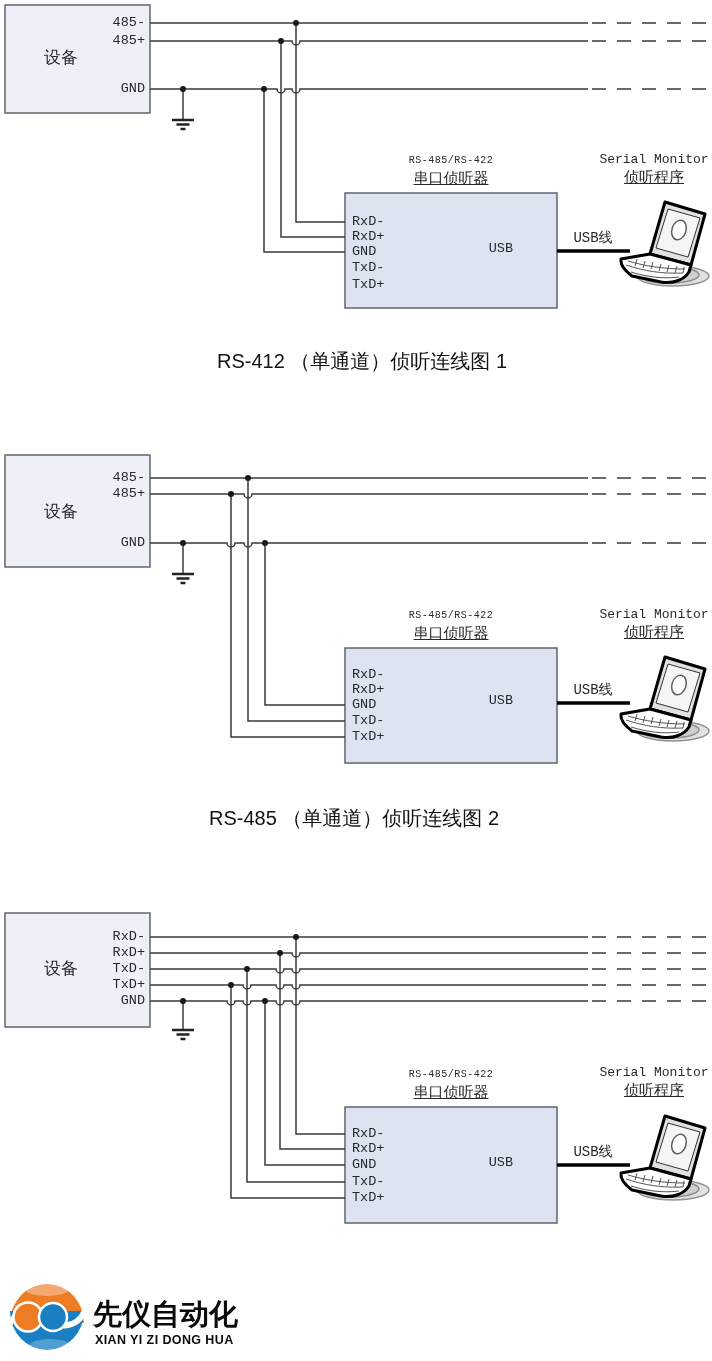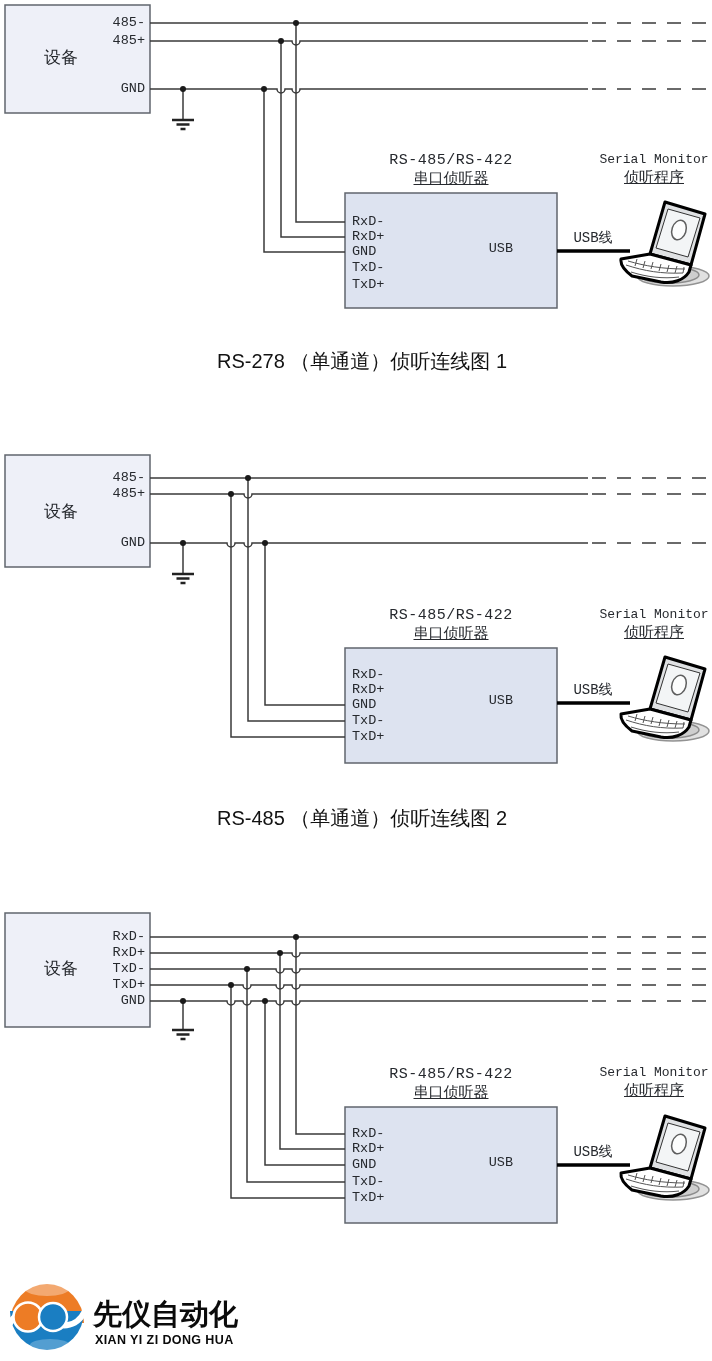--- a/index.html
+++ b/index.html
@@ -6,21 +6,21 @@
   #page{position:relative;width:712px;height:1361px;background:#ffffff;overflow:hidden;
         font-family:"Liberation Sans",sans-serif;}
   svg.layer{position:absolute;left:0;top:0;}
   .lbl{position:absolute;color:#26292e;white-space:nowrap;line-height:16px;}
   .mono{font-family:"Liberation Mono","DejaVu Sans Mono",monospace;font-size:13.5px;}
   .cjk{font-family:"DejaVu Serif","Liberation Serif",serif;}
   .cx{transform:translateX(-50%);}
   .pinr{width:87px;text-align:right;left:58px;}
   .pinl{left:352px;}
   .usb{left:453px;width:60px;text-align:right;}
-  .title-mono{font-size:15px;letter-spacing:.5px;}
+  .title-mono{font-size:10px;letter-spacing:.5px;}
   .title-cjk{font-size:15px;text-decoration:underline;}
   .caption{font-size:20px;color:#121212;line-height:24px;}
   .logo-title{font-weight:bold;font-size:29px;color:#0b0b0b;line-height:30px;text-align:right;}
   .logo-sub{font-weight:bold;font-size:12.5px;color:#0b0b0b;letter-spacing:.4px;line-height:14px;}
 </style>
 </head>
 <body>
 
 <div id="page">
 
@@ -133,39 +133,39 @@
   <div class="lbl cjk cx title-cjk" style="left:451px;top:170px">串口侦听器</div>
   <div class="lbl mono pinl" style="top:214px">RxD-</div>
   <div class="lbl mono pinl" style="top:229px">RxD+</div>
   <div class="lbl mono pinl" style="top:244px">GND</div>
   <div class="lbl mono pinl" style="top:260px">TxD-</div>
   <div class="lbl mono pinl" style="top:277px">TxD+</div>
   <div class="lbl mono usb" style="top:241px">USB</div>
   <div class="lbl mono cx" style="left:593px;top:230px;font-size:14px">USB线</div>
   <div class="lbl mono cx" style="left:654px;top:152px;font-size:13px">Serial Monitor</div>
   <div class="lbl cjk cx title-cjk" style="left:654px;top:169px">侦听程序</div>
-  <div class="lbl caption cx" style="left:362px;top:349px">RS-278 （单通道）侦听连线图 1</div>
+  <div class="lbl caption cx" style="left:362px;top:349px">RS-412 （单通道）侦听连线图 1</div>
 
   <div class="lbl cjk" style="left:33px;top:501px;width:56px;text-align:center;font-size:17px;line-height:20px">设备</div>
   <div class="lbl mono pinr" style="top:470px">485-</div>
   <div class="lbl mono pinr" style="top:486px">485+</div>
   <div class="lbl mono pinr" style="top:535px">GND</div>
 
   <div class="lbl mono cx title-mono" style="left:451px;top:608px">RS-485/RS-422</div>
   <div class="lbl cjk cx title-cjk" style="left:451px;top:625px">串口侦听器</div>
   <div class="lbl mono pinl" style="top:667px">RxD-</div>
   <div class="lbl mono pinl" style="top:682px">RxD+</div>
   <div class="lbl mono pinl" style="top:697px">GND</div>
   <div class="lbl mono pinl" style="top:713px">TxD-</div>
   <div class="lbl mono pinl" style="top:729px">TxD+</div>
   <div class="lbl mono usb" style="top:693px">USB</div>
   <div class="lbl mono cx" style="left:593px;top:682px;font-size:14px">USB线</div>
   <div class="lbl mono cx" style="left:654px;top:607px;font-size:13px">Serial Monitor</div>
   <div class="lbl cjk cx title-cjk" style="left:654px;top:624px">侦听程序</div>
-  <div class="lbl caption cx" style="left:362px;top:806px">RS-485 （单通道）侦听连线图 2</div>
+  <div class="lbl caption cx" style="left:354px;top:806px">RS-485 （单通道）侦听连线图 2</div>
 
   <div class="lbl cjk" style="left:33px;top:958px;width:56px;text-align:center;font-size:17px;line-height:20px">设备</div>
   <div class="lbl mono pinr" style="top:929px">RxD-</div>
   <div class="lbl mono pinr" style="top:945px">RxD+</div>
   <div class="lbl mono pinr" style="top:961px">TxD-</div>
   <div class="lbl mono pinr" style="top:977px">TxD+</div>
   <div class="lbl mono pinr" style="top:993px">GND</div>
 
   <div class="lbl mono cx title-mono" style="left:451px;top:1067px">RS-485/RS-422</div>
   <div class="lbl cjk cx title-cjk" style="left:451px;top:1084px">串口侦听器</div>

